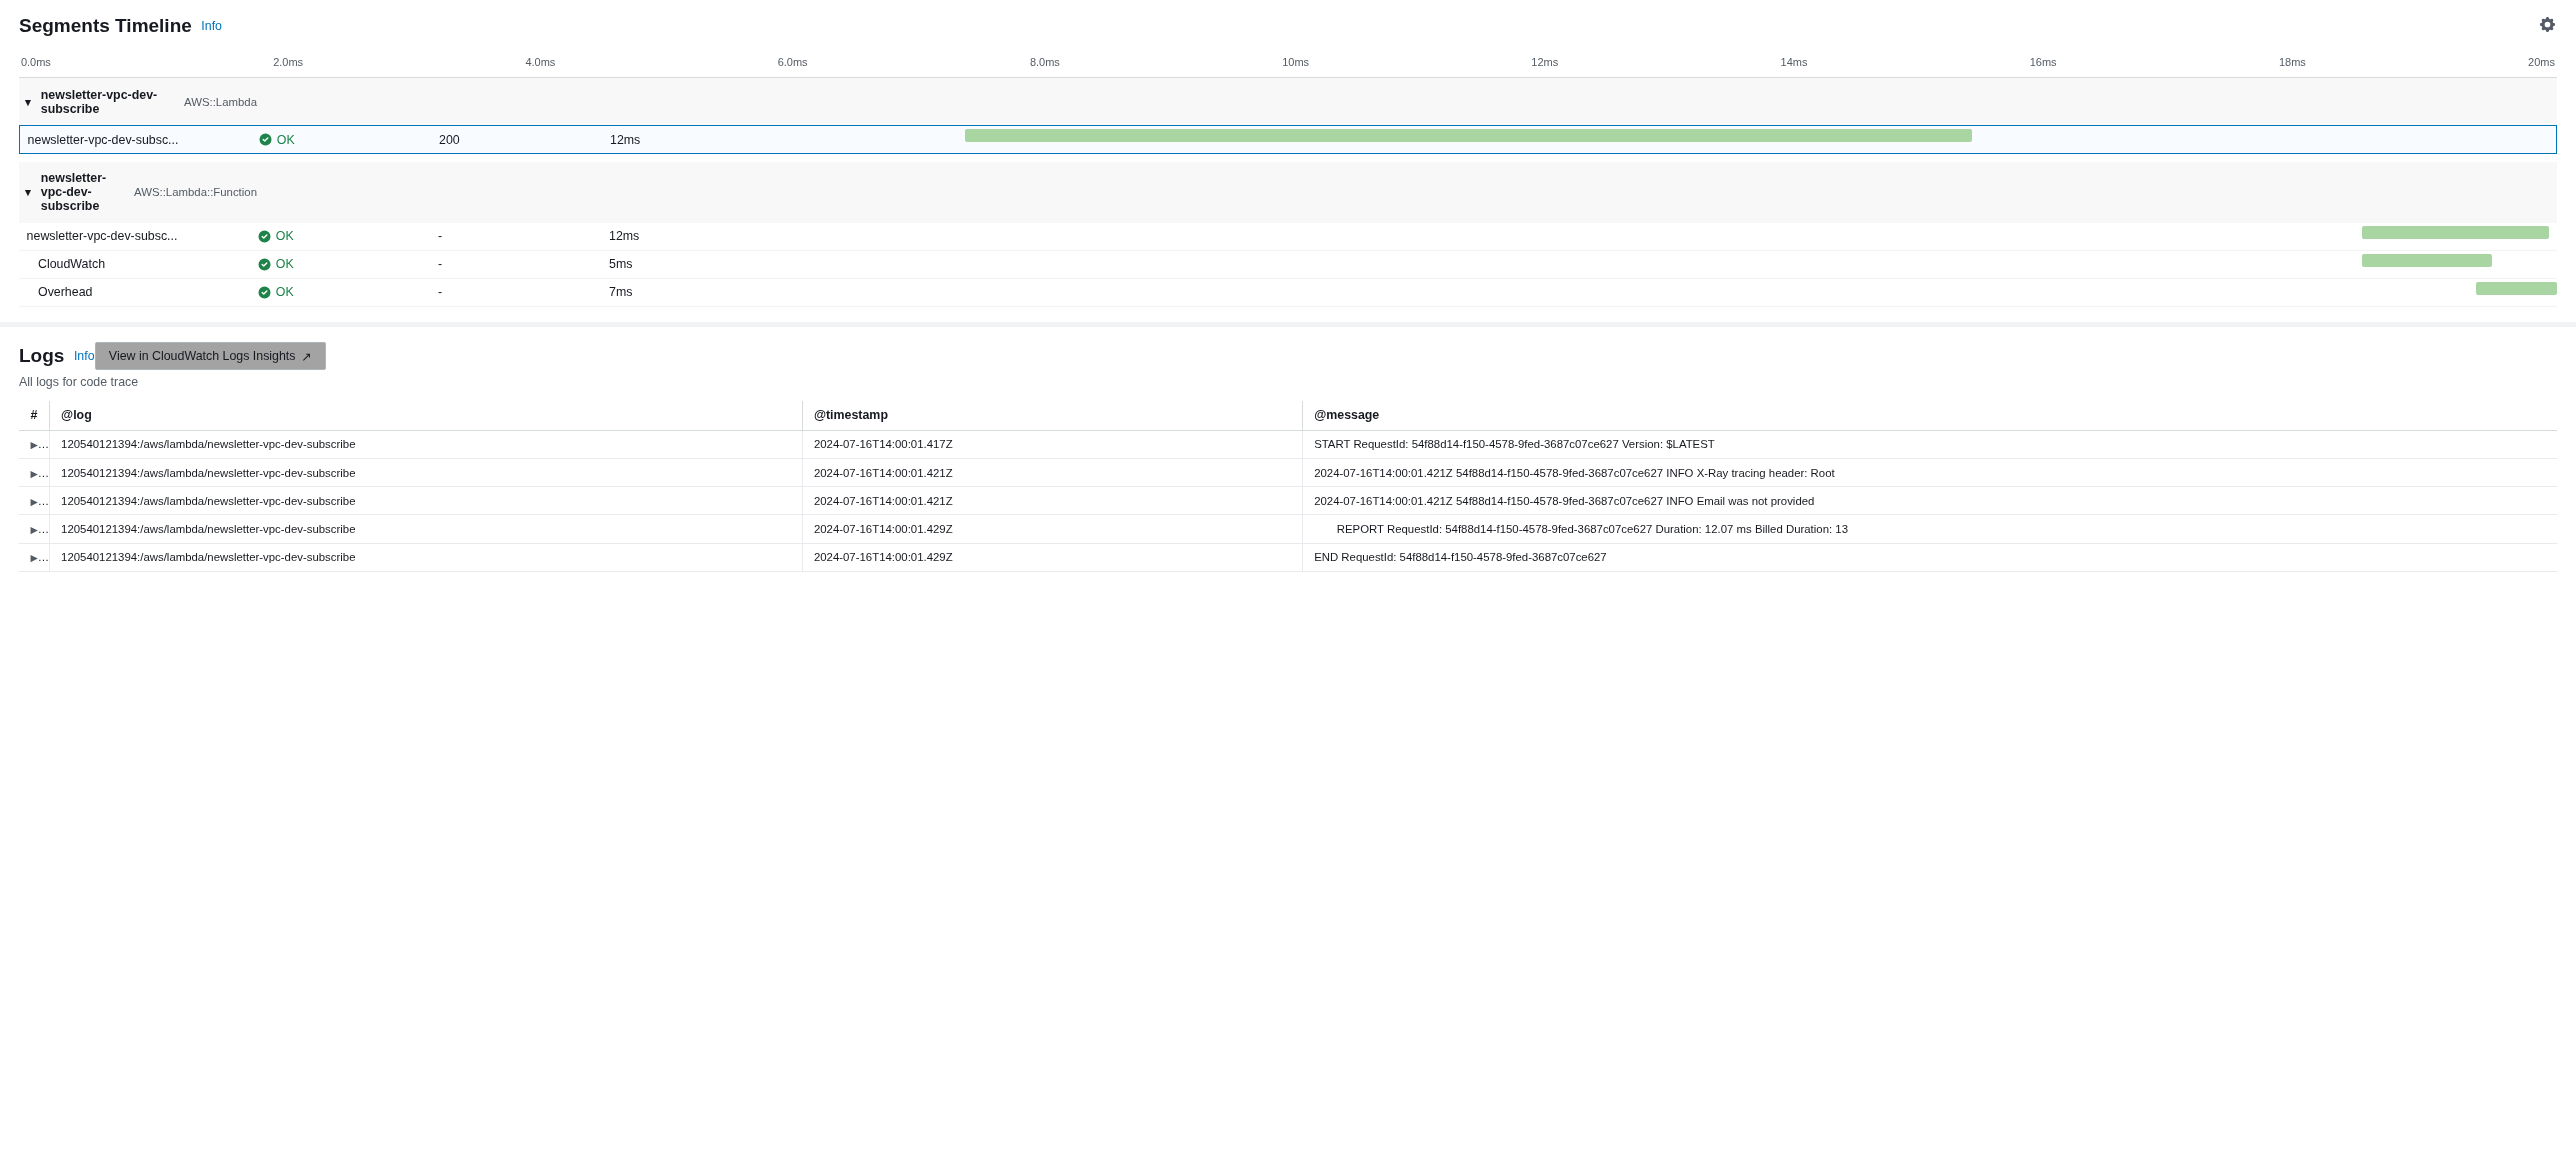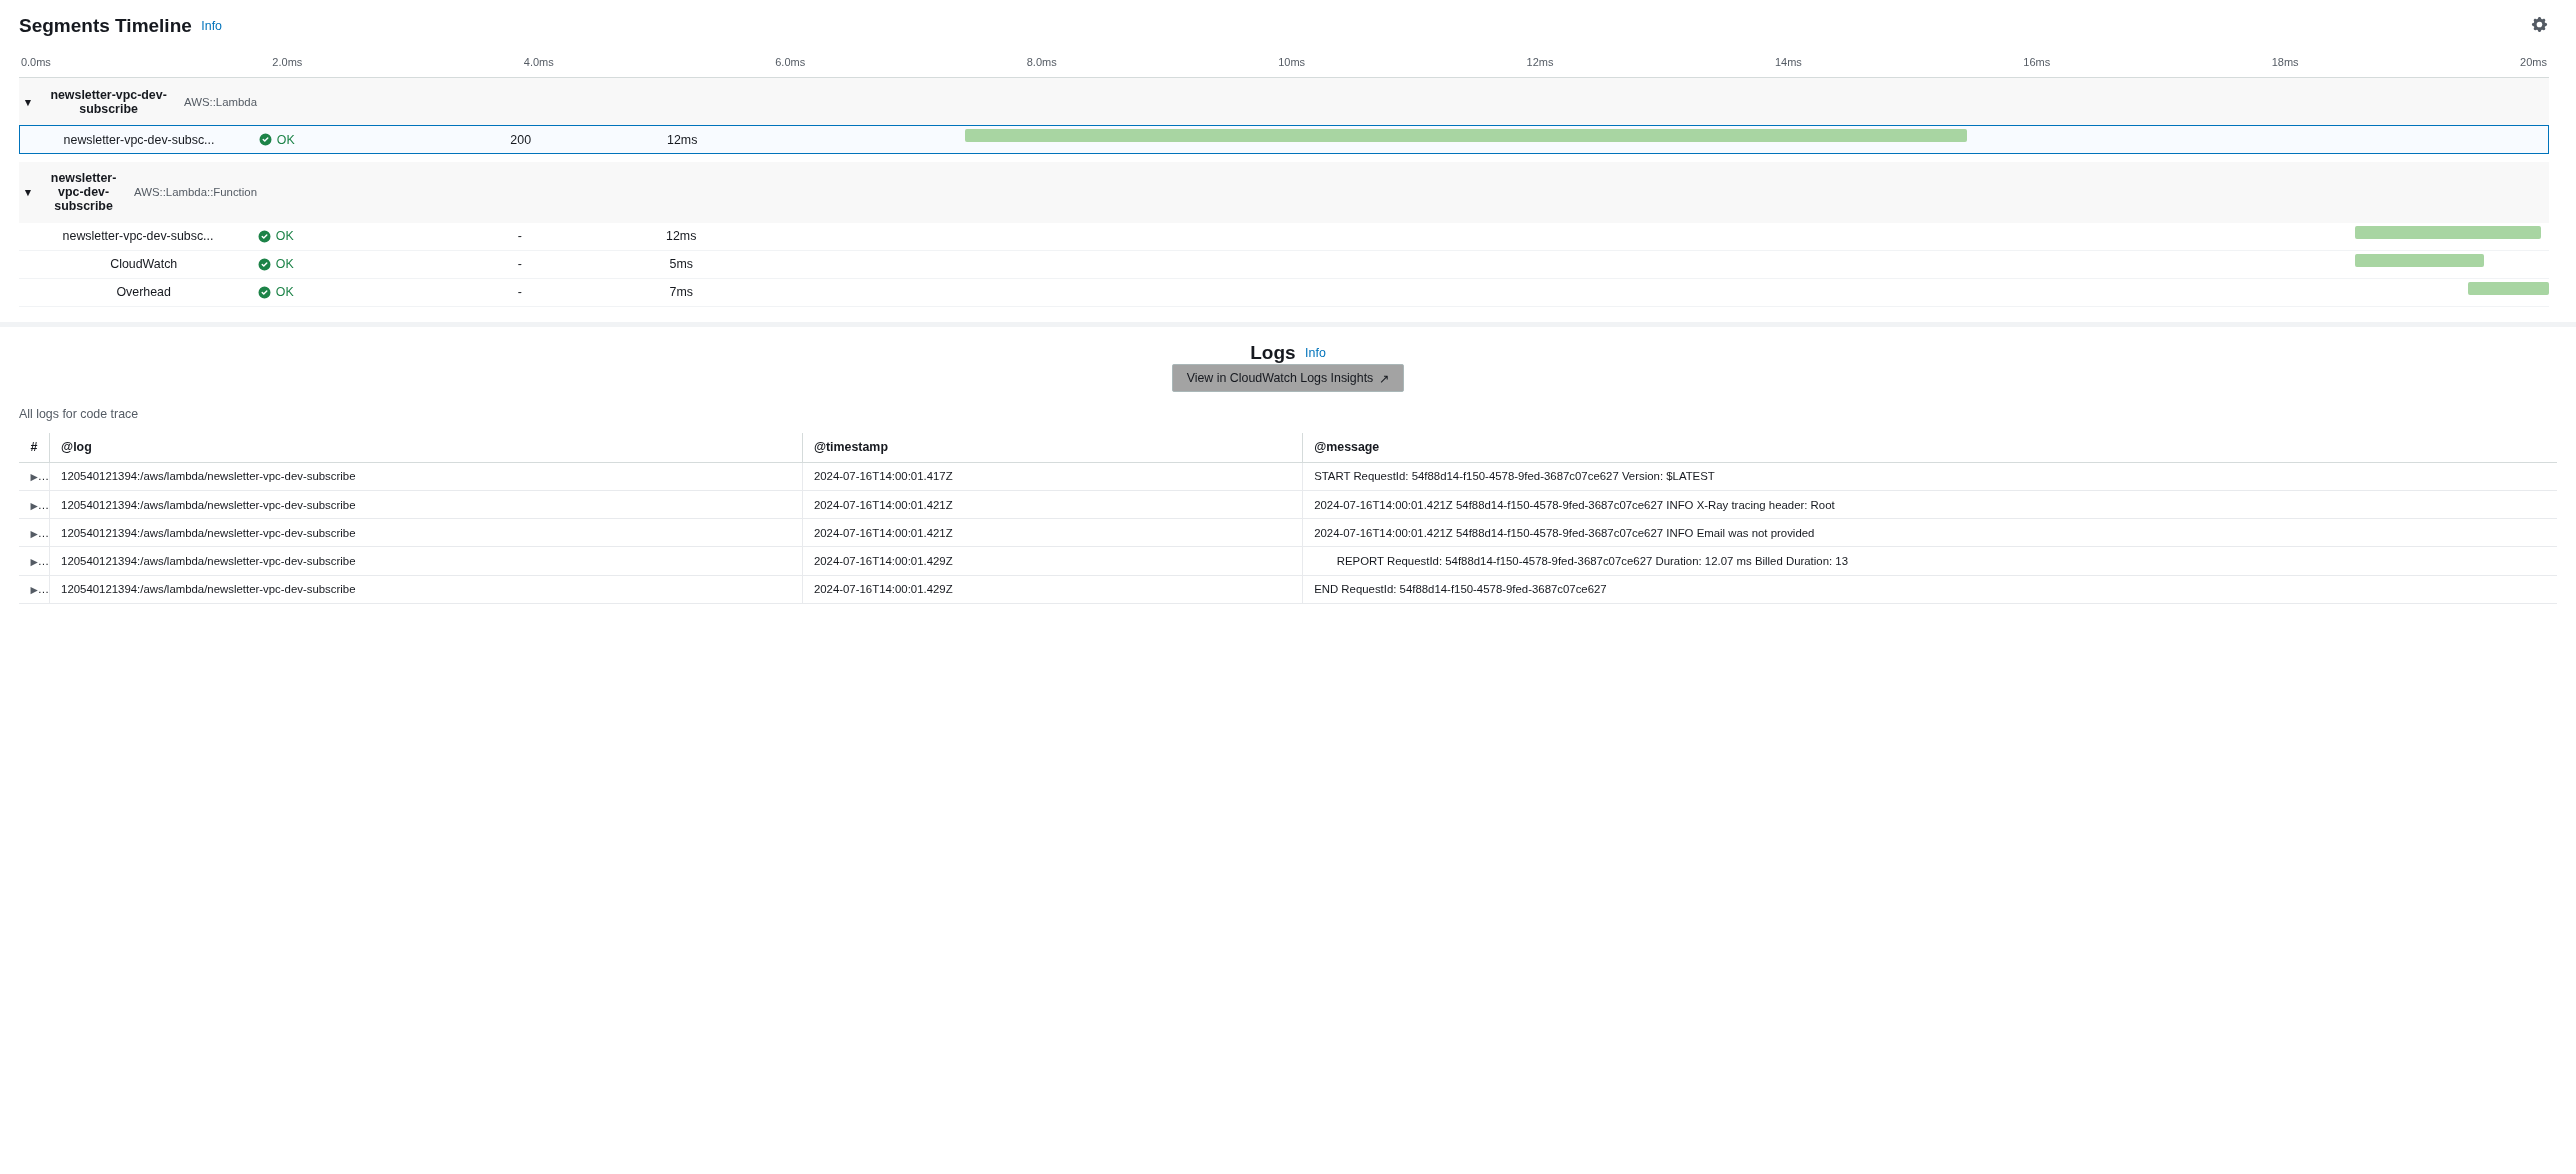--- a/index.html
+++ b/index.html
@@ -5,23 +5,22 @@
     * { box-sizing: border-box; margin: 0; padding: 0; }
     body {
       font-family: -apple-system, BlinkMacSystemFont, 'Segoe UI', Arial, sans-serif;
       font-size: 12.4px;
       background: #fff;
       color: #16191f;
     }
 
     
     .segments-section {
-      padding: 15px 27px 0 19px;
+      padding: 15px 19px 0 19px;
       border-bottom: 5.7px solid #f1f3f5;
-      text-align: center;
     }
 
     .section-header {
       display: flex;
       align-items: center;
       gap: 9.5px;
       margin-bottom: 15px;
     }
 
     .section-title {
@@ -128,22 +127,21 @@
     }
 
     
     .logs-section {
       padding: 15px 19px;
     }
 
     .logs-header {
       display: flex;
       align-items: center;
-      margin-bottom: 15px;
-      flex-direction: column;
+      margin-bottom: 5px;
     }
 
     .logs-title-group {
       display: flex;
       align-items: center;
       gap: 9.5px;
     }
 
     .logs-title {
       font-size: 19px;

